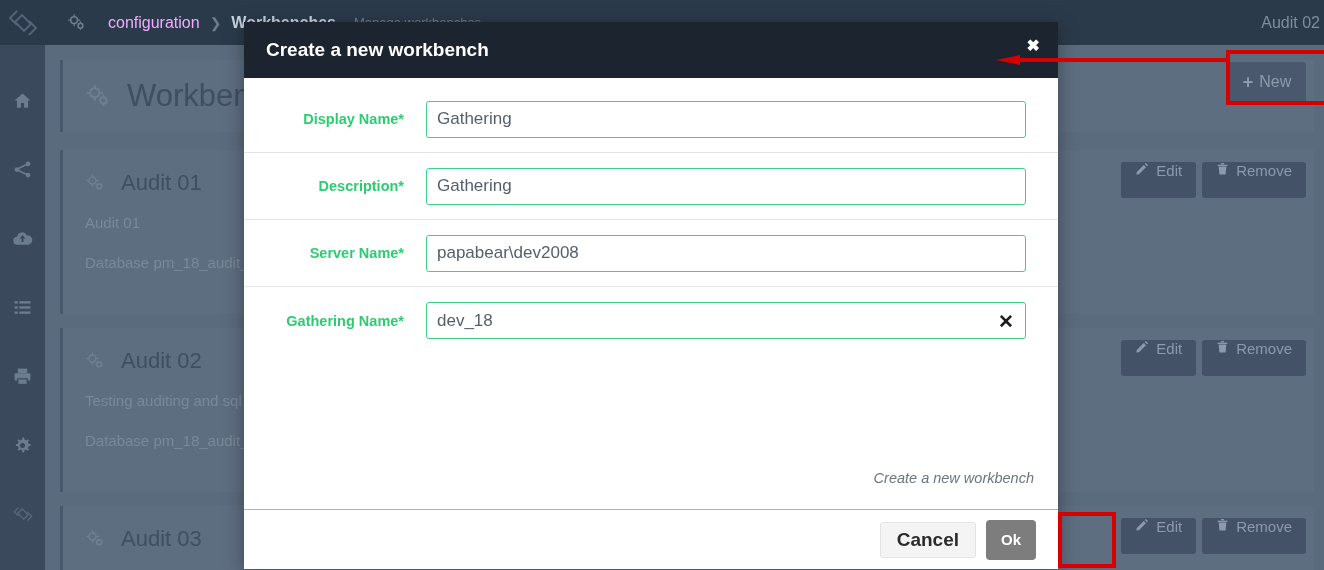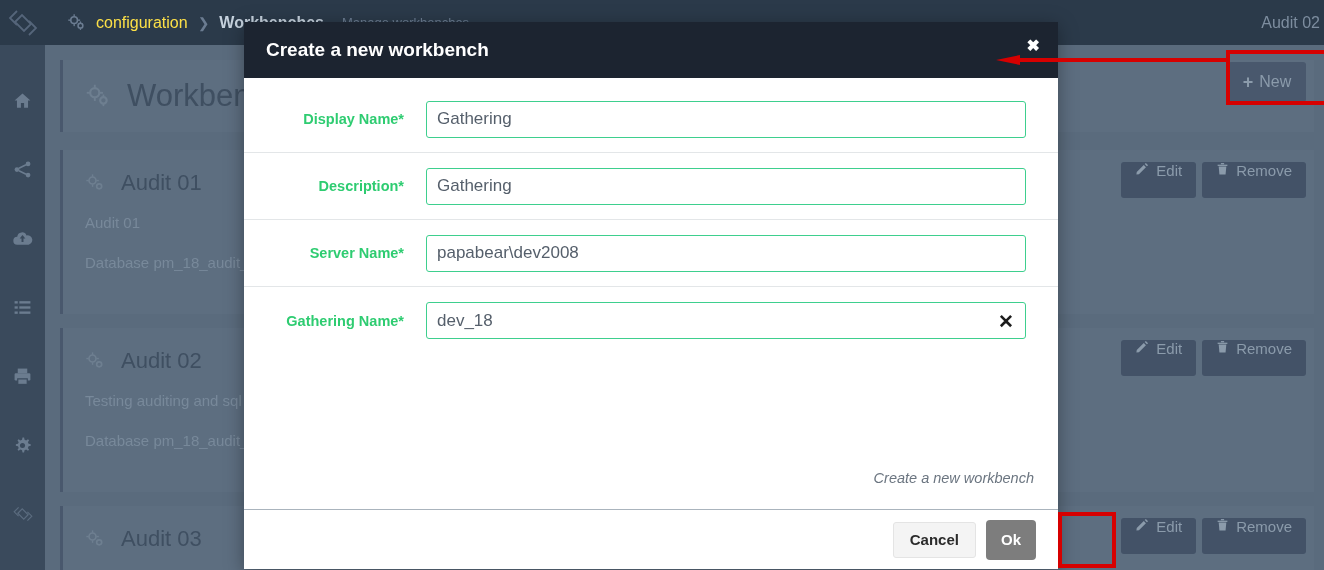--- a/index.html
+++ b/index.html
@@ -32,21 +32,21 @@
     color: #55657a;
   }
   .breadcrumb {
     display: flex;
     align-items: center;
     margin-left: 22px;
     gap: 10px;
     font-size: 16px;
   }
   .bc-icon { color: #6b7c91; display:flex; align-items:center; }
-  .bc-item { color: #fde047; }
+  .bc-item { color: #f0abfc; margin-left: 12px; }
   .bc-sep { color: #6b7c91; font-size: 14px; }
   .bc-strong { color: #c6d2de; font-weight: bold; }
   .bc-sub { color: #6b7c91; font-size: 13px; }
   .topbar-right {
     position: absolute;
     right: 0; top: 0;
     height: 45px;
     display: flex; align-items: center;
     padding-right: 4px;
     color: #7d8d9f;
@@ -265,21 +265,21 @@
     box-sizing: border-box;
     gap: 10px;
     background: #fff;
   }
   .btn-cancel {
     height: 36px;
     padding: 0 16px;
     background: #f4f4f4;
     border: 1px solid #e4e4e4;
     color: #2b2b2b;
-    font-size: 15px;
+    font-size: 19px;
     font-weight: bold;
     border-radius: 3px;
     display: flex; align-items: center;
     font-family: "Liberation Sans", sans-serif;
     cursor: pointer;
   }
   .btn-ok {
     height: 40px;
     min-width: 44px;
     padding: 0 15px;

